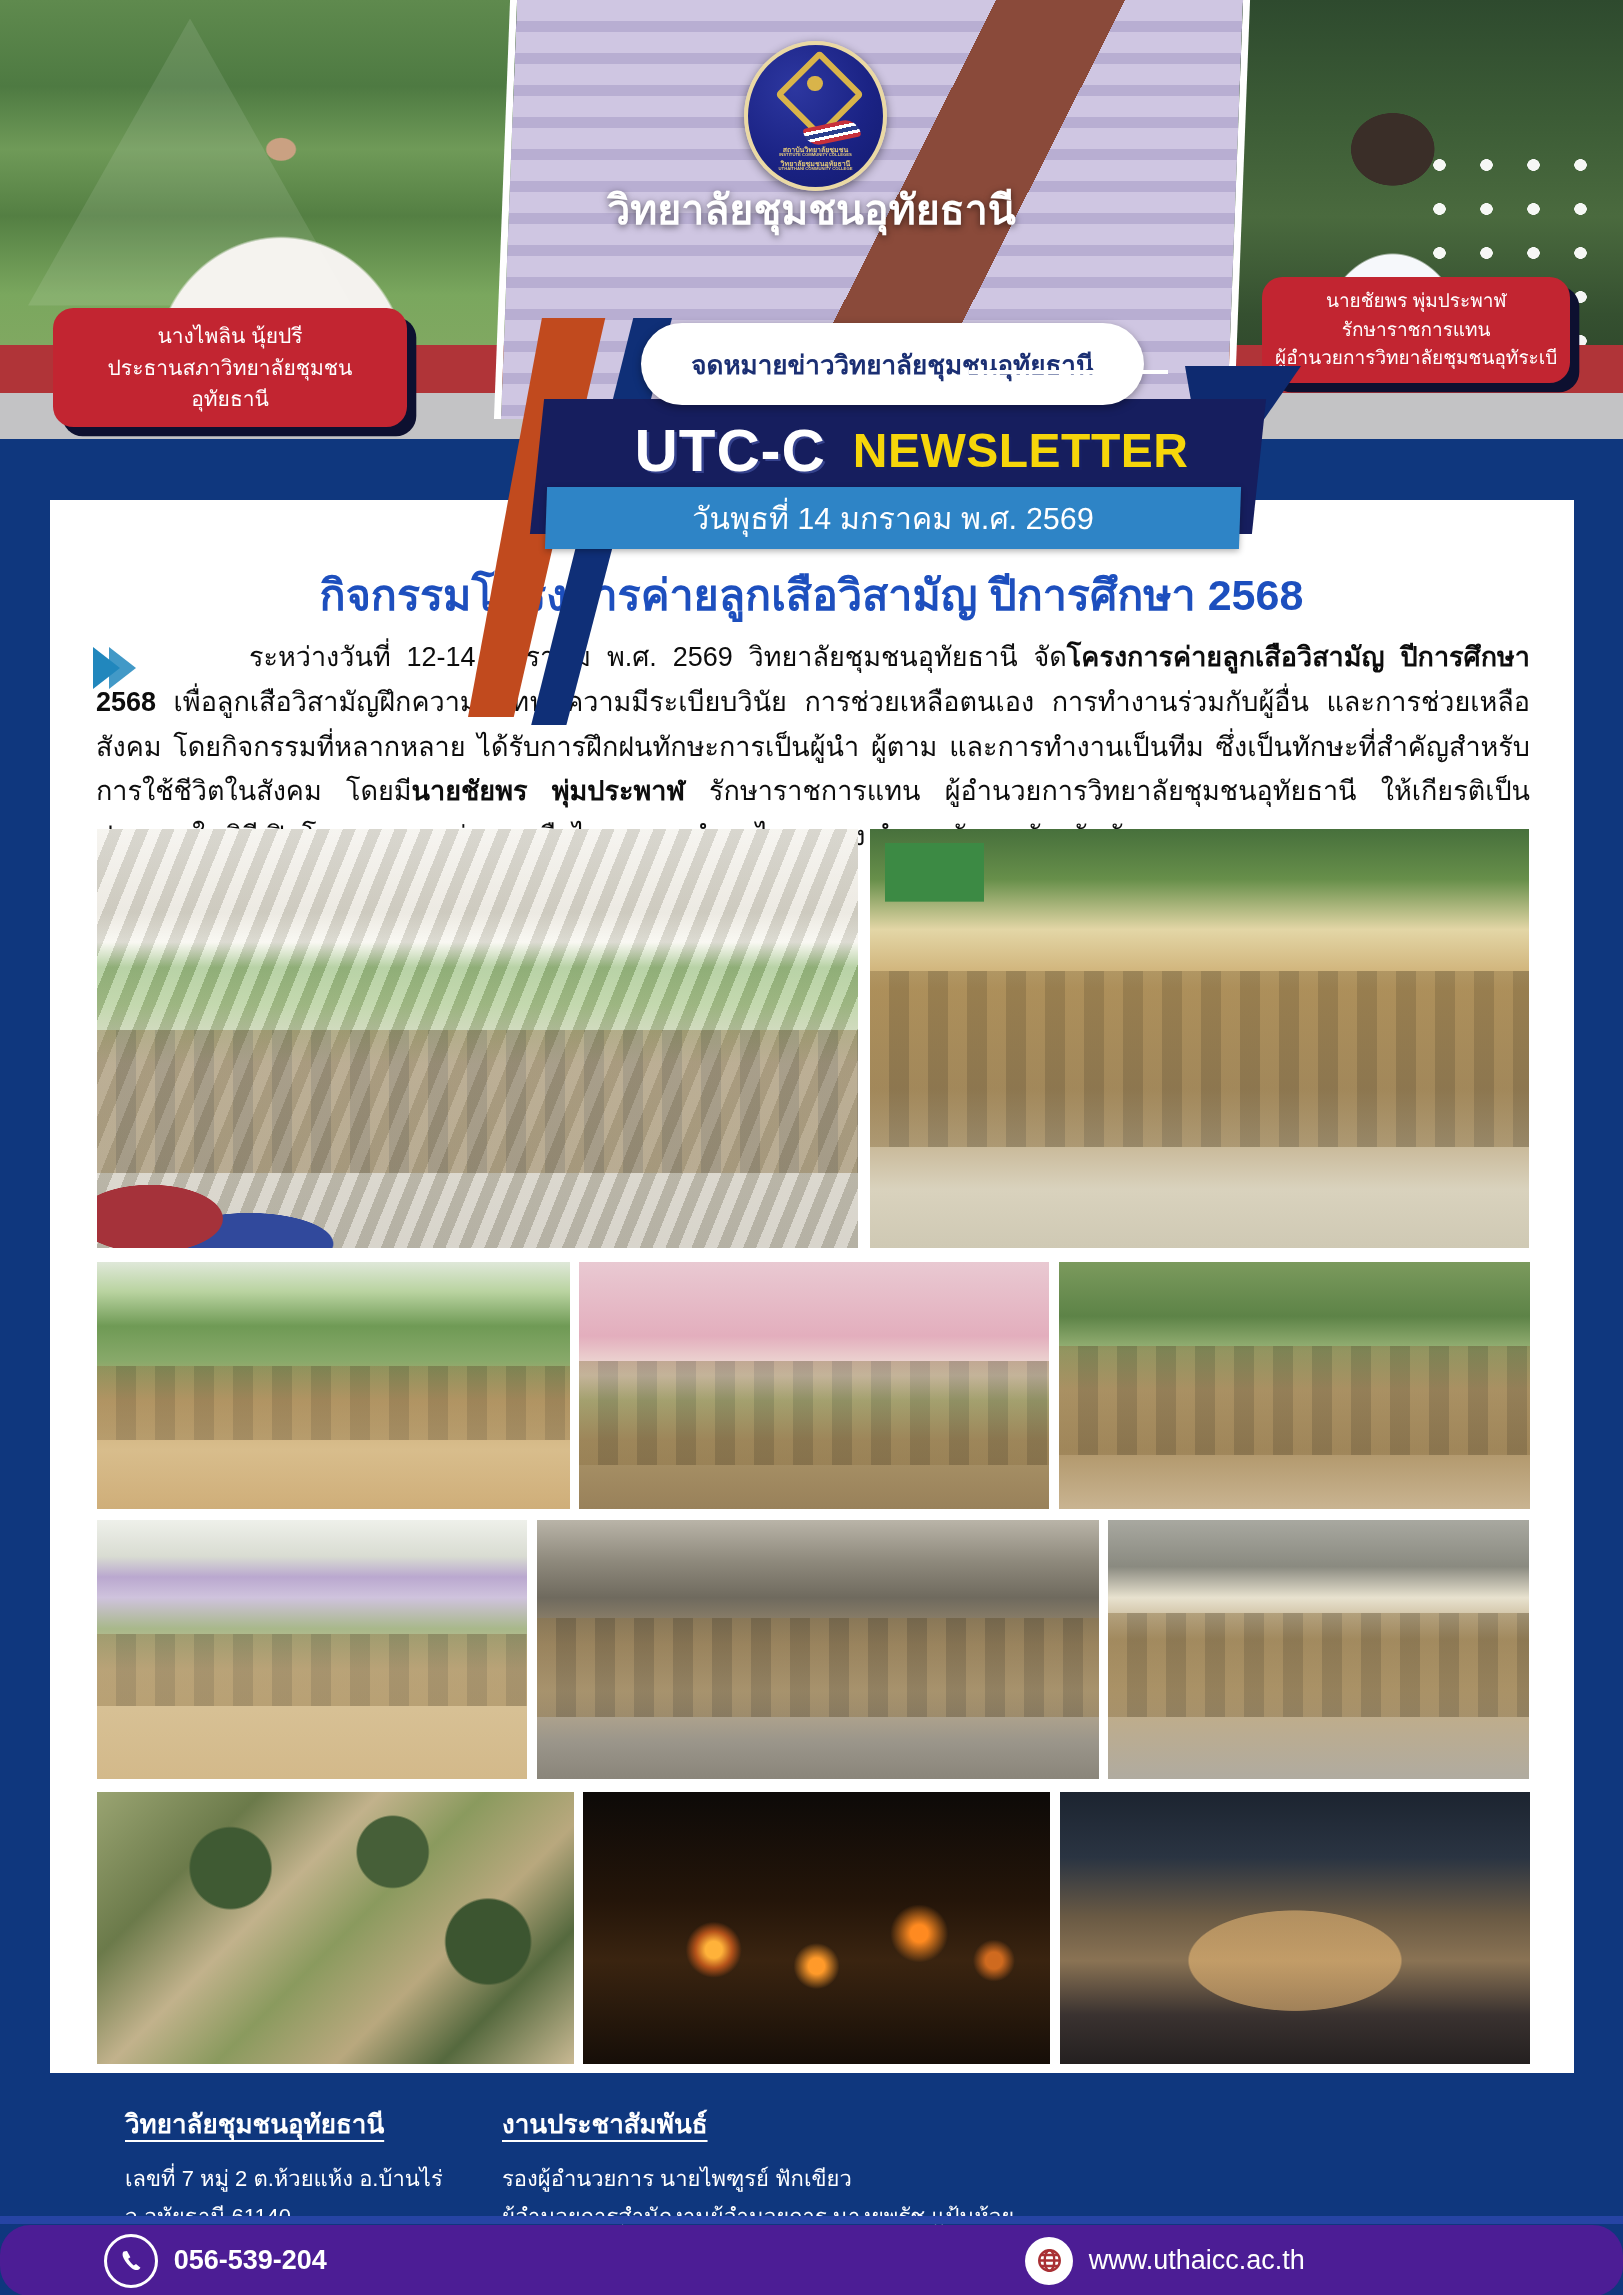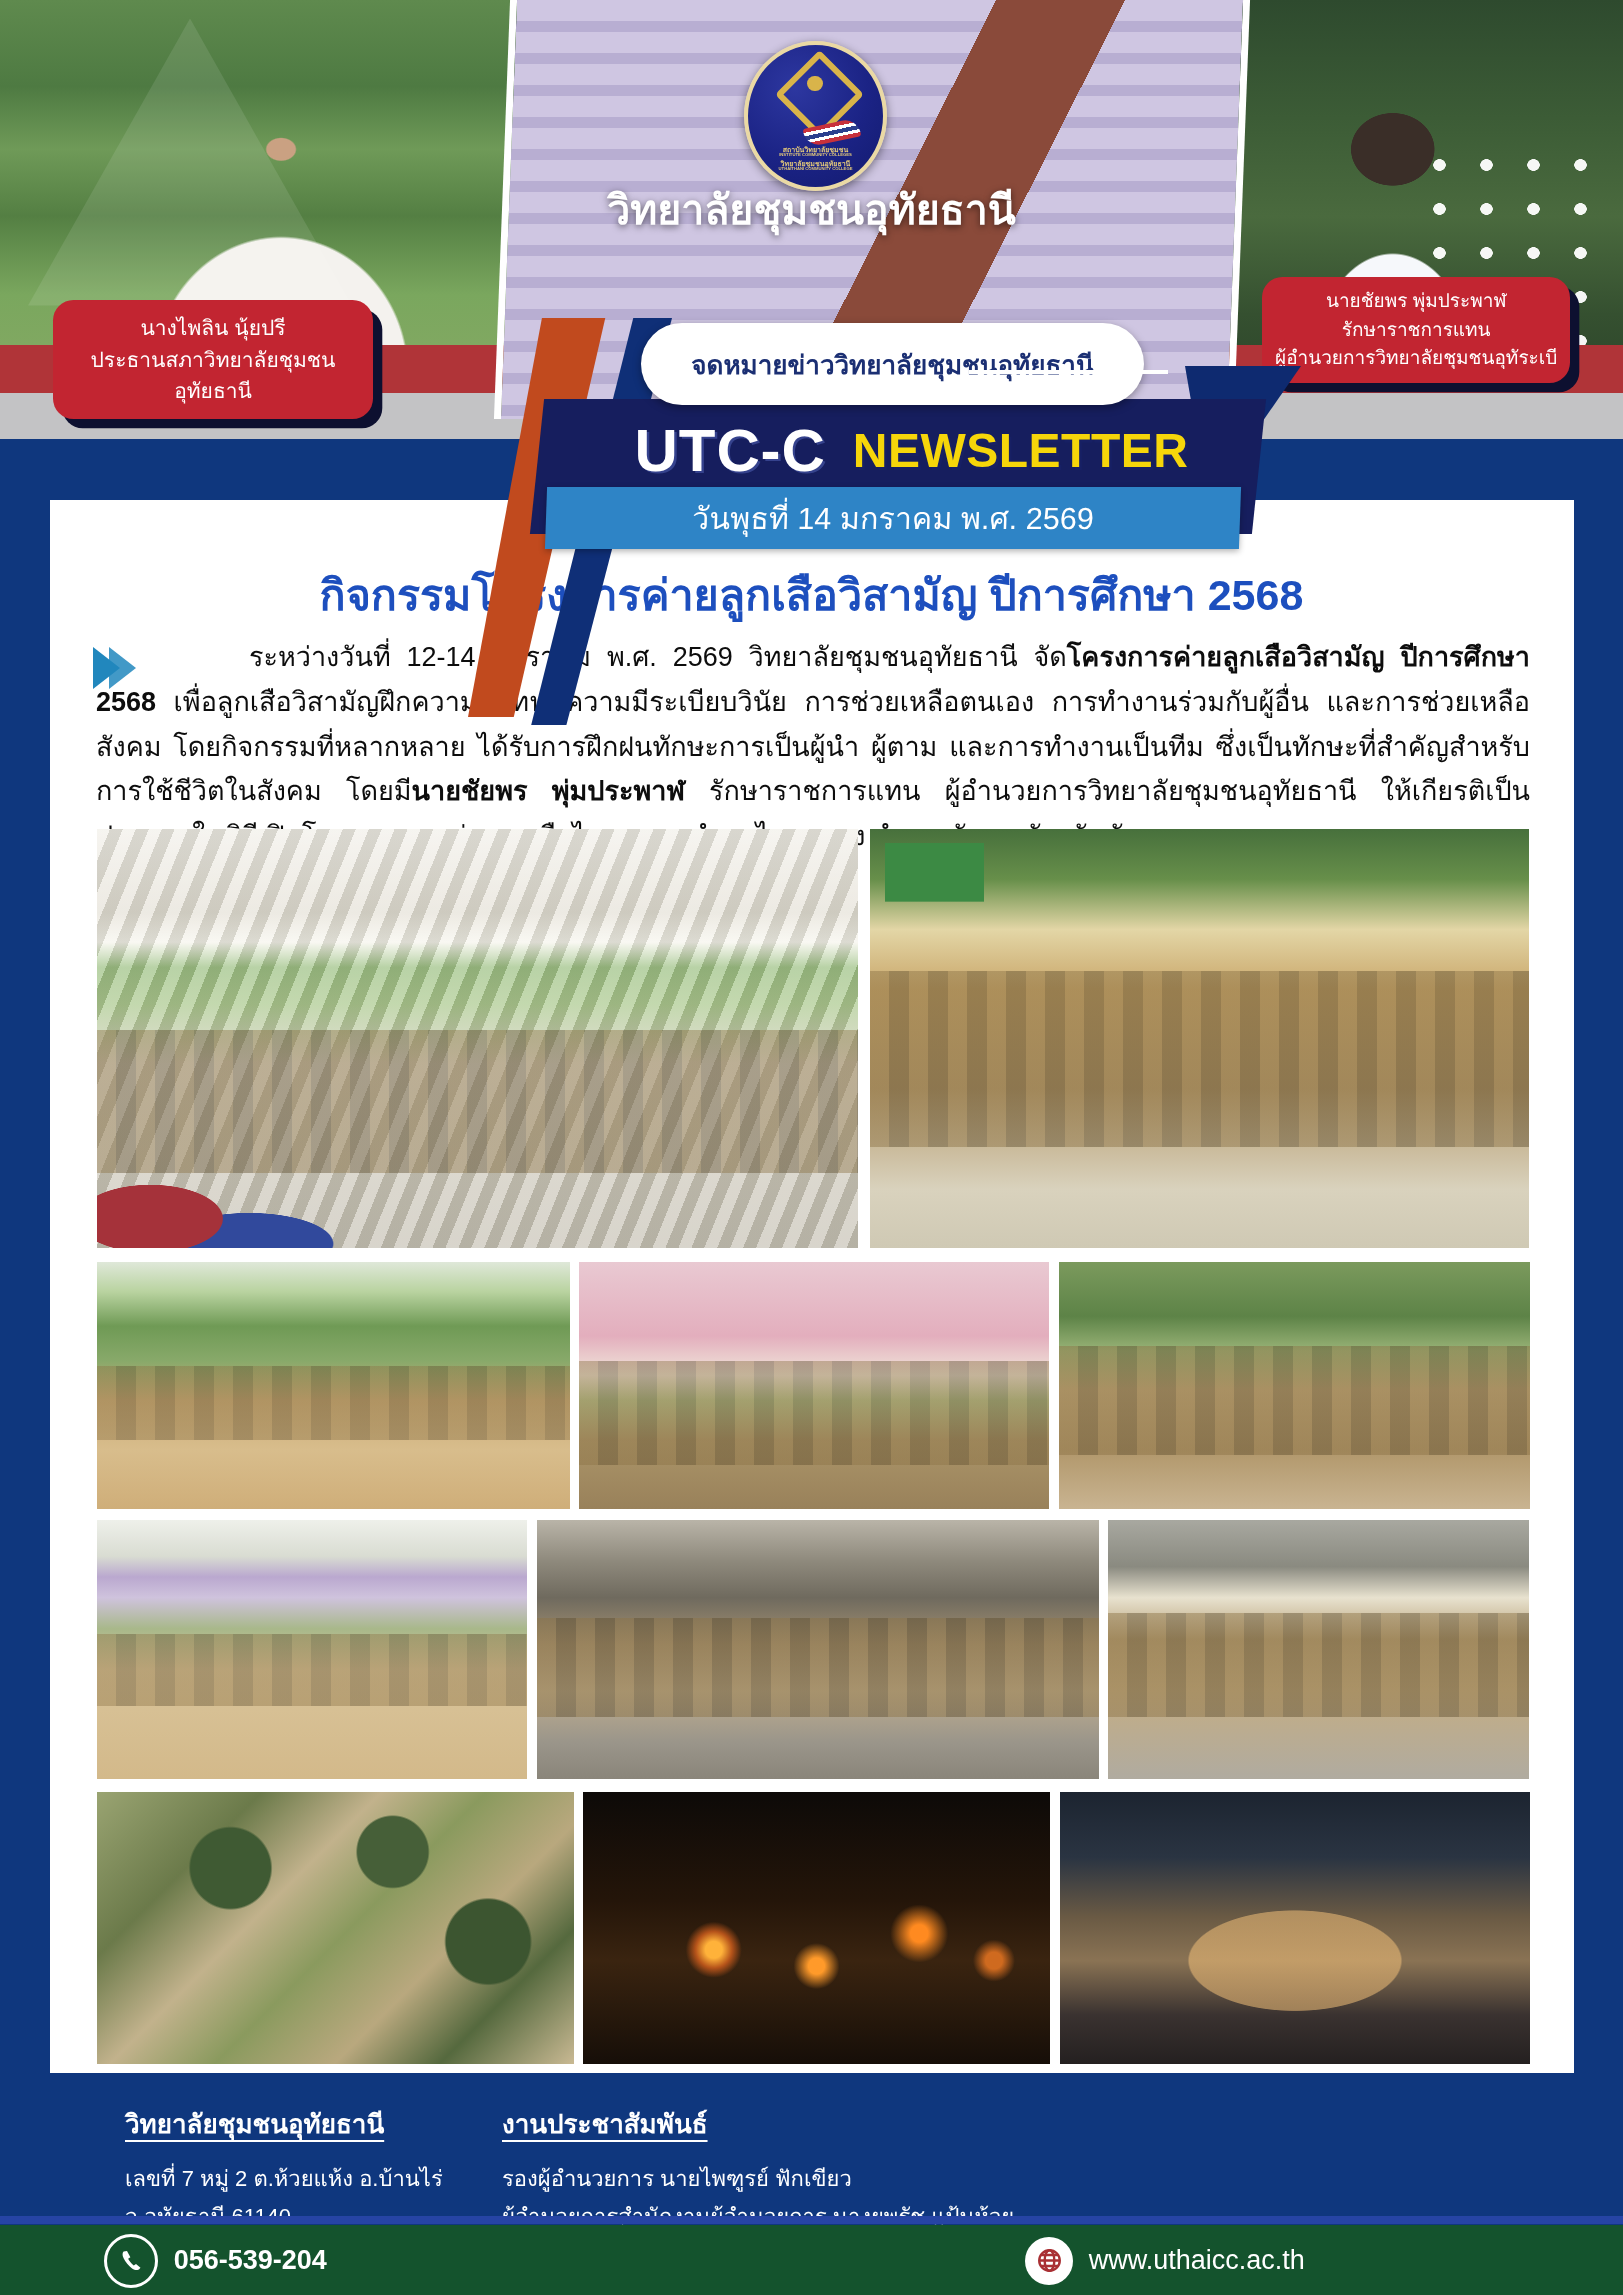--- a/index.html
+++ b/index.html
@@ -54,21 +54,21 @@
   .lt2{top:107px;font-size:4.2px;}
   .lt3{top:113px;font-size:7px;}
   .lt4{top:121px;font-size:4.2px;}
 
   .college-name{left:0;top:177px;width:1623px;text-align:center;color:#ffffff;
     font-size:41px;font-weight:800;text-shadow:0 1.9px 7.4px rgba(0,0,0,.55);}
 
   
   .badge{background:#c22531;border-radius:20.4px;color:#ffffff;text-align:center;
     box-shadow:9.3px 9.3px 0 0 #0d1030;}
-  .badge-left{left:53px;top:300px;width:312px;padding:12px 4px;}
+  .badge-left{left:53px;top:308px;width:312px;padding:12px 21px;}
   .badge-left .l{font-size:21px;line-height:1.5;}
   .badge-right{left:1262px;top:277px;width:301px;padding:10.2px 3.7px;}
   .badge-right .l{font-size:19px;line-height:1.5;}
 
   
   .deco-band{top:318px;left:468px;width:176px;height:399px;
     clip-path:polygon(42% 0,78% 0,26% 100%,0 100%);background:#c14a1e;z-index:6;}
   .deco-band-navy{top:318px;left:496px;width:176px;height:407px;
     clip-path:polygon(78% 0,100% 0,40% 100%,20% 100%);background:#0f2f77;z-index:5;}
   .deco-tri-right{left:1185px;top:366px;width:116px;height:134px;
@@ -155,21 +155,21 @@
       radial-gradient(ellipse 176px 83px at 50% 62%, rgba(240,190,120,.55) 0 60%, transparent 61%),
       linear-gradient(180deg,#1c2430 0%,#2a3442 24%,#6a5a44 46%,#8a7354 62%,#3a3230 82%,#242020 100%);}
 
   
   .fcol{z-index:3;color:#ffffff;}
   .fcol .head{font-size:26px;font-weight:800;text-decoration:underline;text-underline-offset:6.5px;margin-bottom:15.7px;}
   .fcol .line{font-size:22px;line-height:1.72;}
   .fcol1{left:125px;top:2103px;width:352px;}
   .fcol2{left:502px;top:2103px;width:740px;}
   .divider{left:0;top:2216px;width:1623px;height:8.3px;background:#2644a4;z-index:3;}
-  .contactbar{left:0;top:2225px;width:1623px;height:71px;background:#14532d;z-index:3;}
+  .contactbar{left:0;top:2225px;width:1623px;height:71px;background:#4c1d95;z-index:3;border-radius:30px;}
   .citem{position:absolute;top:0;height:71px;display:flex;align-items:center;gap:15.7px;color:#ffffff;}
   .ci-phone{left:104px;}
   .ci-mail{left:444px;}
   .ci-web{left:1025px;}
   .cicon{width:48px;height:48px;border-radius:50%;display:flex;align-items:center;justify-content:center;flex:0 0 auto;}
   .cicon.outline{border:3.7px solid #ffffff;}
   .cicon.solid{background:#ffffff;}
   .ctext{font-size:27px;}
   .ctext.bold{font-weight:800;}
 </style>

